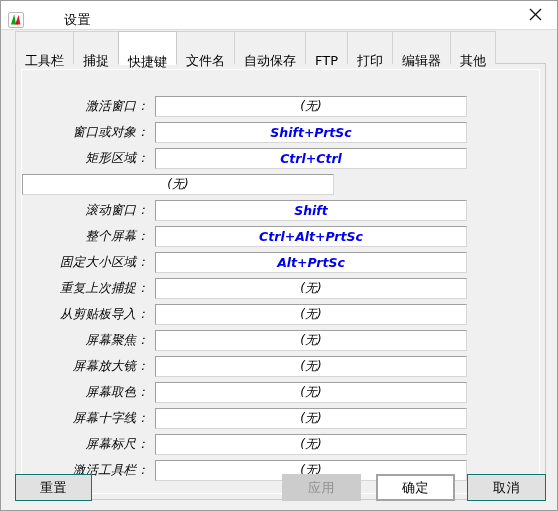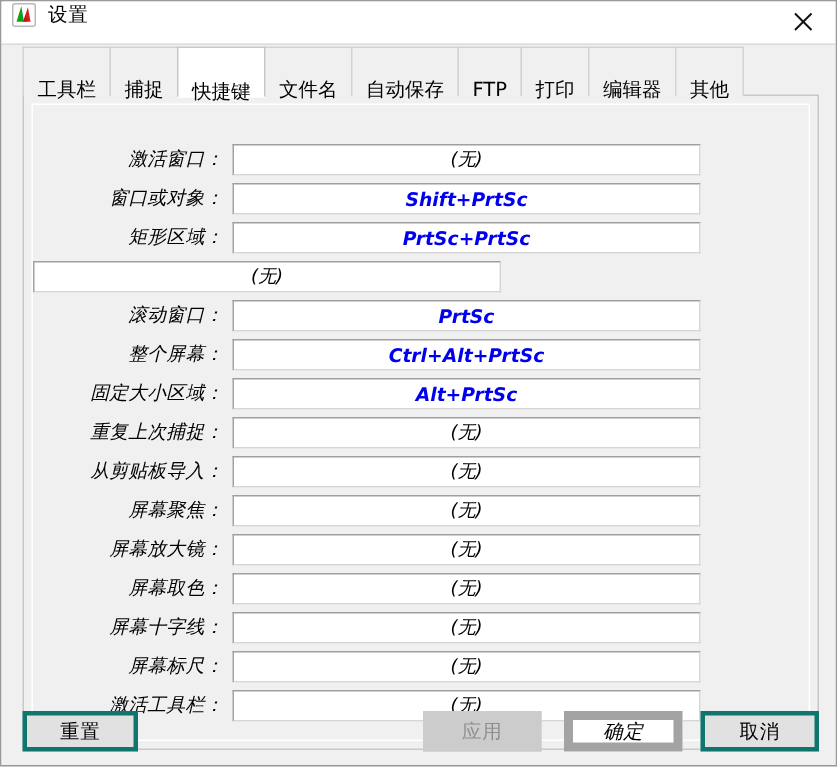--- a/index.html
+++ b/index.html
@@ -27,21 +27,22 @@
     flex-direction: column;
   }
 
   
   .titlebar {
     position: relative;
     height: 28px;
     background: #ffffff;
     flex: 0 0 28px;
     display: flex;
-    align-items: flex-start;
+    align-items: flex-end;
+    gap: 32px;
   }
   .title-icon {
     width: 18px;
     height: 18px;
     margin-left: 6px;
     margin-right: 7px;
     flex: 0 0 18px;
     position: relative;
   }
   .title-text {
@@ -174,32 +175,32 @@
     left: 0;
     right: 0;
     bottom: 0;
     height: 40px;
   }
   .btn {
     position: absolute;
     top: 4px;
     height: 27px;
     background: #e1e1e1;
-    border: 3px solid #0f766e;
+    border: 1px solid #0f766e;
     font-size: 13px;
     color: #000;
     display: flex;
     align-items: center;
     justify-content: center;
     box-sizing: border-box;
     letter-spacing: 0.5px;
   }
   .btn.reset   { left: 14px;  width: 77px; }
   .btn.apply   { left: 281px; width: 79px; background: #cccccc; border-color: #cccccc; color: #8f8f8f; }
-  .btn.ok      { left: 375px; width: 79px; background: #ffffff; border: 6px solid #a3a3a3; font-style: italic; }
+  .btn.ok      { left: 375px; width: 79px; background: #ffffff; border: 2px solid #a3a3a3; }
   .btn.cancel  { left: 466px; width: 79px; }
 </style>
 </head>
 <body>
 
 <div class="window">
 
   <div class="titlebar">
     <div class="title-icon">
       <svg width="18" height="18" viewBox="0 0 18 18">
@@ -238,28 +239,28 @@
             <div class="row">
               <div class="row-label">激活窗口：</div>
               <div class="row-field">(无)</div>
             </div>
             <div class="row">
               <div class="row-label">窗口或对象：</div>
               <div class="row-field has-key">Shift+PrtSc</div>
             </div>
             <div class="row">
               <div class="row-label">矩形区域：</div>
-              <div class="row-field has-key">PrtSc+PrtSc</div>
+              <div class="row-field has-key">Ctrl+Ctrl</div>
             </div>
             <div class="row">
               <div class="row-field">(无)</div>
             </div>
             <div class="row">
               <div class="row-label">滚动窗口：</div>
-              <div class="row-field has-key">PrtSc</div>
+              <div class="row-field has-key">Shift</div>
             </div>
             <div class="row">
               <div class="row-label">整个屏幕：</div>
               <div class="row-field has-key">Ctrl+Alt+PrtSc</div>
             </div>
             <div class="row">
               <div class="row-label">固定大小区域：</div>
               <div class="row-field has-key">Alt+PrtSc</div>
             </div>
             <div class="row">

